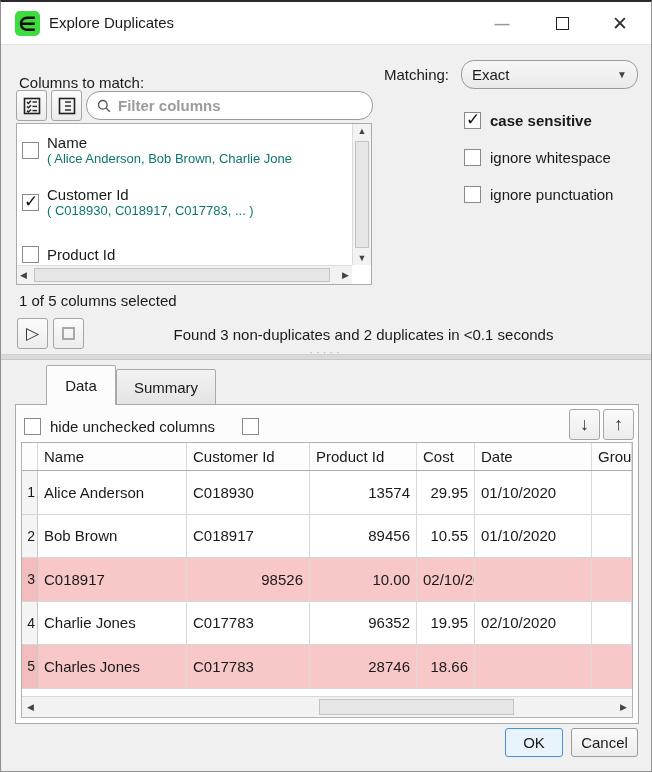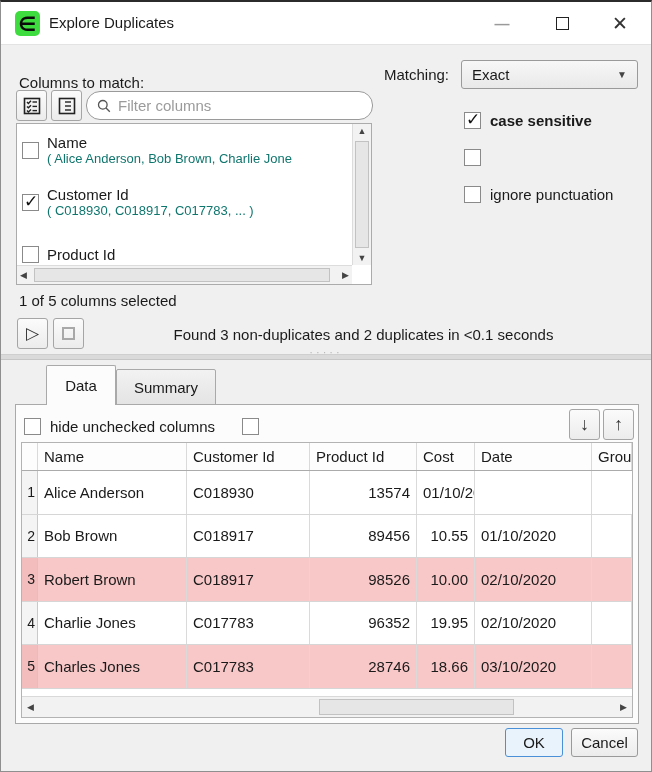--- a/index.html
+++ b/index.html
@@ -18,29 +18,29 @@
   .winbtn { position:absolute; top:0; width:46px; height:43px; display:flex; align-items:center;
             justify-content:center; font-size:15px; color:#333; }
   .btn-min { right:126px; color:#9a9a9a; font-weight:bold; }
   .btn-max { right:66px; }
   .btn-max .sq { width:13px; height:13px; border:1.5px solid #222; }
   .btn-close { right:8px; font-size:19px; }
 
   
   .lbl { position:absolute; white-space:nowrap; }
   .combo { position:absolute; left:460px; top:58px; width:177px; height:29px;
-           background:linear-gradient(#f7f7f7,#e9e9e9); border:1px solid #9a9a9a; border-radius:3px;
+           background:linear-gradient(#f7f7f7,#e9e9e9); border:1px solid #9a9a9a; border-radius:13px;
            display:flex; align-items:center; padding:0 10px; }
   .combo .arrow { margin-left:auto; font-size:10px; color:#444; }
 
   .tool-btn { position:absolute; top:88px; width:31px; height:31px;
               background:linear-gradient(#fbfbfb,#ececec); border:1px solid #a5a5a5; border-radius:3px;
               display:flex; align-items:center; justify-content:center; }
   .search { position:absolute; left:85px; top:89px; width:287px; height:29px; background:#fff;
-            border:1px solid #9a9a9a; border-radius:14px; display:flex; align-items:center; padding:0 10px; }
+            border:1px solid #9a9a9a; border-radius:14px; display:flex; align-items:center; padding:0 10px;font-weight:bold; }
   .search .ph { color:#9b9b9b; margin-left:7px; }
 
   .cb { width:17px; height:17px; background:#fff; border:1px solid #8a8a8a; position:relative; flex:none; }
   .cb.checked::after { content:"✓"; position:absolute; left:1px; top:-4px; font-size:17px;
                        font-weight:bold; color:#111; }
   .cb-row { position:absolute; display:flex; align-items:center; gap:9px; white-space:nowrap; }
 
   
   .collist { position:absolute; left:15px; top:121px; width:356px; height:162px; background:#fff;
              border:1px solid #ababab; }
@@ -156,20 +156,21 @@
     </svg>
     <span class="ph">Filter columns</span>
   </div>
 
   <div class="cb-row" style="left:463px; top:110px;font-weight:bold;">
     <span class="cb checked"></span>
     <span>case sensitive</span>
   </div>
   <div class="cb-row" style="left:463px; top:147px;">
     <span class="cb"></span>
+    <span>ignore whitespace</span>
   </div>
   <div class="cb-row" style="left:463px; top:184px;">
     <span class="cb"></span>
     <span>ignore punctuation</span>
   </div>
 
   <div class="collist">
     <div class="viewport">
       <div class="colitem">
         <span class="cb"></span>
@@ -250,35 +251,35 @@
         <div class="cell">Cost</div>
         <div class="cell">Date</div>
         <div class="cell">Group</div>
       </div>
 
       <div class="trow body">
         <div class="cell rn">1</div>
         <div class="cell">Alice Anderson</div>
         <div class="cell">C018930</div>
         <div class="cell num">13574</div>
+        <div class="cell num">29.95</div>
         <div class="cell">01/10/2020</div>
         <div class="cell"></div>
       </div>
       <div class="trow body">
         <div class="cell rn">2</div>
         <div class="cell">Bob Brown</div>
         <div class="cell">C018917</div>
         <div class="cell num">89456</div>
         <div class="cell num">10.55</div>
         <div class="cell">01/10/2020</div>
         <div class="cell"></div>
       </div>
       <div class="trow body dup">
         <div class="cell rn">3</div>
-        <div class="cell">Robert Brown</div>
         <div class="cell">C018917</div>
         <div class="cell num">98526</div>
         <div class="cell num">10.00</div>
         <div class="cell">02/10/2020</div>
         <div class="cell"></div>
       </div>
       <div class="trow body">
         <div class="cell rn">4</div>
         <div class="cell">Charlie Jones</div>
         <div class="cell">C017783</div>
@@ -286,21 +287,20 @@
         <div class="cell num">19.95</div>
         <div class="cell">02/10/2020</div>
         <div class="cell"></div>
       </div>
       <div class="trow body dup">
         <div class="cell rn">5</div>
         <div class="cell">Charles Jones</div>
         <div class="cell">C017783</div>
         <div class="cell num">28746</div>
         <div class="cell num">18.66</div>
-        <div class="cell">03/10/2020</div>
         <div class="cell"></div>
       </div>
 
       <div class="tbl-hsb">
         <div class="sb-arrow" style="top:0;bottom:0;left:5px;">◀</div>
         <div class="sb-thumb" style="top:2px;bottom:2px;left:297px;width:195px;"></div>
         <div class="sb-arrow" style="top:0;bottom:0;right:5px;">▶</div>
       </div>
     </div>
   </div>

